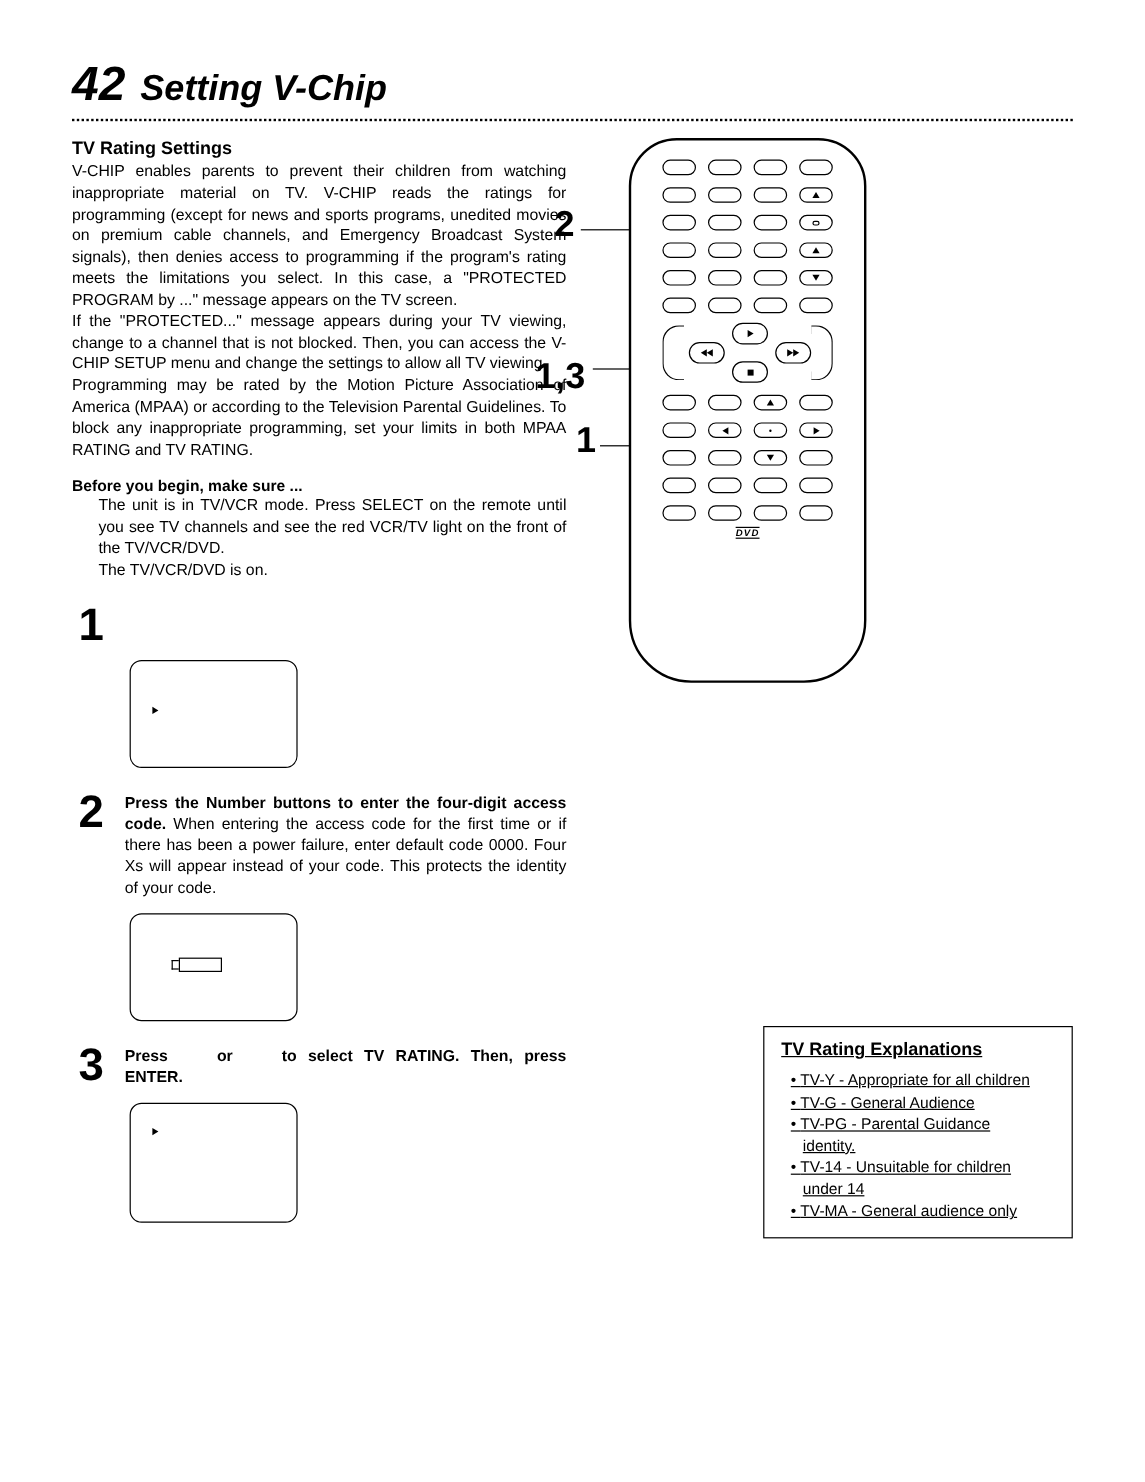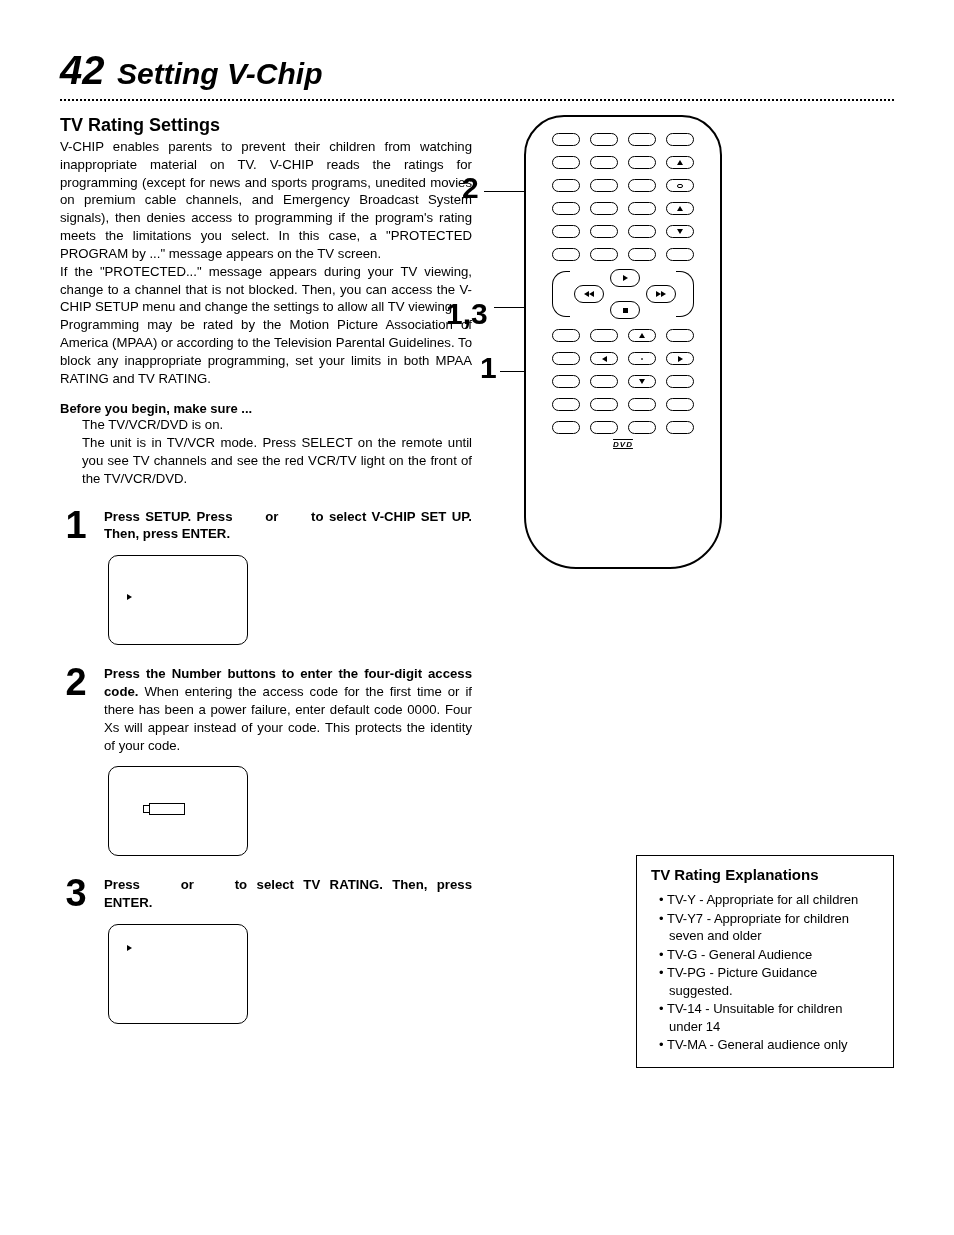--- a/index.html
+++ b/index.html
@@ -38,21 +38,21 @@
     gap: 28px;
   }
   .col-left {
     flex: 0 0 412px;
   }
   .col-right {
     flex: 1;
     position: relative;
   }
   .section-head {
-    font-size: 18px;
+    font-size: 15px;
     font-weight: bold;
     margin-bottom: 2px;
   }
   .body-text {
     font-size: 13.2px;
     line-height: 1.35;
     text-align: justify;
   }
   .body-text + .body-text { margin-top: 0; }
   .sub-head {
@@ -205,20 +205,21 @@
     background: #000;
   }
   
   .sidebar-box {
     border: 1.5px solid #000;
     padding: 10px 30px 12px 14px;
     width: 258px;
     position: absolute;
     right: 0;
     top: 740px;
+    text-decoration: underline;
   }
   .sidebar-box h3 {
     font-size: 15px;
     font-weight: bold;
     margin-bottom: 8px;
   }
   .sidebar-box ul {
     list-style: none;
     font-size: 13px;
     line-height: 1.35;
@@ -247,29 +248,26 @@
 
 <div class="two-col">
   <div class="col-left">
     <div class="section-head">TV Rating Settings</div>
     <p class="body-text">V-CHIP enables parents to prevent their children from watching inappropriate material on TV. V-CHIP reads the ratings for programming (except for news and sports programs, unedited movies on premium cable channels, and Emergency Broadcast System signals), then denies access to programming if the program's rating meets the limitations you select. In this case, a "PROTECTED PROGRAM by ..." message appears on the TV screen.</p>
     <p class="body-text">If the "PROTECTED..." message appears during your TV viewing, change to a channel that is not blocked. Then, you can access the V-CHIP SETUP menu and change the settings to allow all TV viewing.</p>
     <p class="body-text">Programming may be rated by the Motion Picture Association of America (MPAA) or according to the Television Parental Guidelines. To block any inappropriate programming, set your limits in both MPAA RATING and TV RATING.</p>
 
     <div class="sub-head">Before you begin, make sure ...</div>
     <div class="indent-block">
+      <div>The unit is in TV/VCR mode. Press SELECT on the remote until you see TV channels and see the red VCR/TV light on the front of the TV/VCR/DVD.</div>
       <div>The TV/VCR/DVD is on.</div>
-      <div>The unit is in TV/VCR mode. Press SELECT on the remote until you see TV channels and see the red VCR/TV light on the front of the TV/VCR/DVD.</div>
     </div>
 
     <div class="step">
       <div class="step-num">1</div>
-      <div class="step-body">
-        <span class="bold">Press SETUP. Press </span><span class="arrow-gap"></span><span class="bold"> or </span><span class="arrow-gap"></span><span class="bold"> to select V-CHIP SET UP. Then, press ENTER.</span>
-      </div>
     </div>
     <div class="screen">
       <div class="tri"></div>
     </div>
 
     <div class="step">
       <div class="step-num">2</div>
       <div class="step-body">
         <span class="bold">Press the Number buttons to enter the four-digit access code.</span><span> When entering the access code for the first time or if there has been a power failure, enter default code 0000. Four Xs will appear instead of your code. This protects the identity of your code.</span>
       </div>
@@ -412,21 +410,20 @@
           <div class="rbtn"></div>
         </div>
         <div class="dvd-label">DVD</div>
       </div>
     </div>
 
     <div class="sidebar-box">
       <h3>TV Rating Explanations</h3>
       <ul>
         <li>TV-Y - Appropriate for all children</li>
-        <li>TV-Y7 - Appropriate for children seven and older</li>
         <li>TV-G - General Audience</li>
-        <li>TV-PG - Picture Guidance suggested.</li>
+        <li>TV-PG - Parental Guidance identity.</li>
         <li>TV-14 - Unsuitable for children under 14</li>
         <li>TV-MA - General audience only</li>
       </ul>
     </div>
   </div>
 </div>
 
 </body></html>

